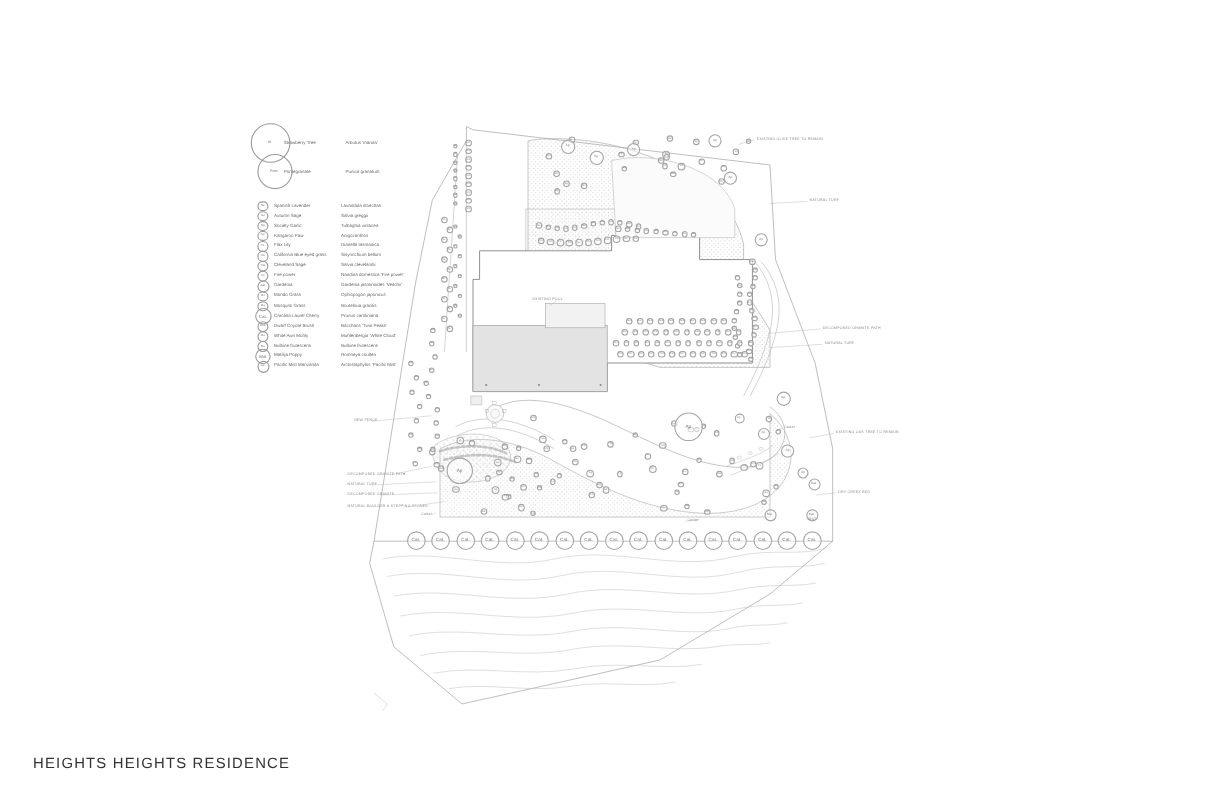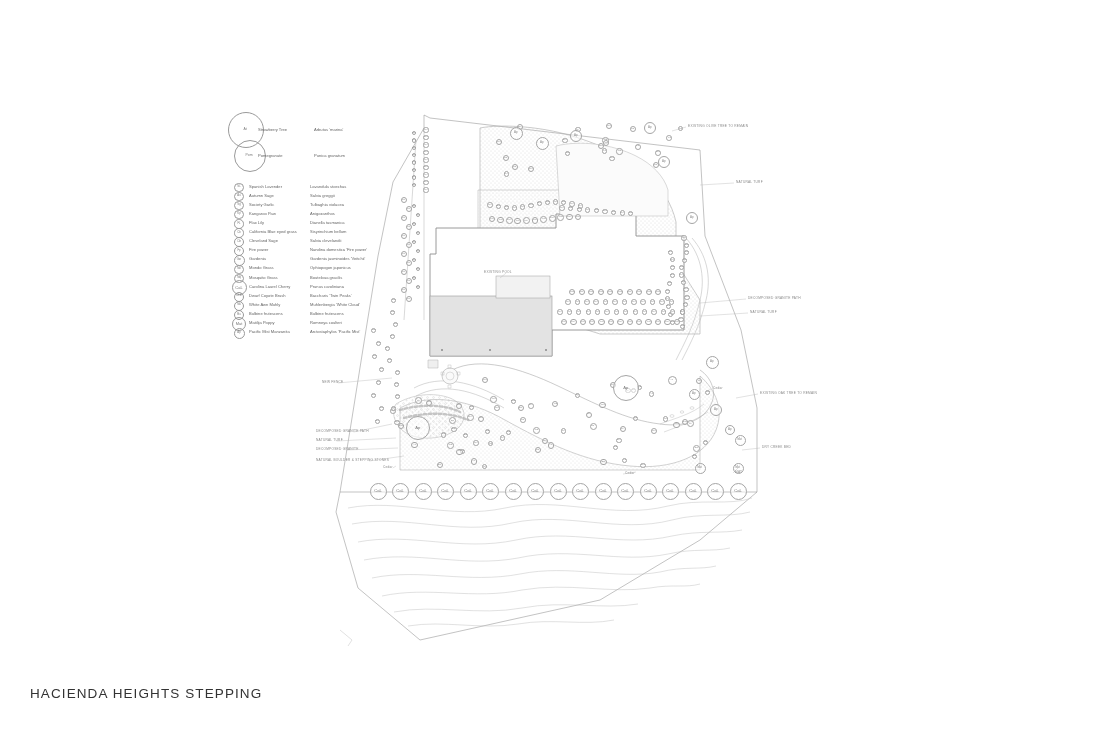--- a/index.html
+++ b/index.html
@@ -1172,16 +1172,16 @@
         <path d="M337.95,383 L392,378" stroke="#b5b5b5" stroke-width="0.4" fill="none"></path>
         <path d="M506.15,273 L500,278" stroke="#b5b5b5" stroke-width="0.4" fill="none"></path>
         <path d="M392.75,468 L396,466" stroke="#b5b5b5" stroke-width="0.4" fill="none"></path>
         <path d="M623,474 L636,472" stroke="#b5b5b5" stroke-width="0.4" fill="none"></path>
         <path d="M711,389 L706,392" stroke="#b5b5b5" stroke-width="0.4" fill="none"></path>
         <path d="M733,473 L738,468" stroke="#b5b5b5" stroke-width="0.4" fill="none"></path>
       </svg>
     </div>
 
   <div id="title-block">
-    <div class="title">HACIENDA HEIGHTS STEPPING</div>
+    <div class="title">HEIGHTS HEIGHTS RESIDENCE</div>
   </div>
 
 </div>
 
 </body></html>

